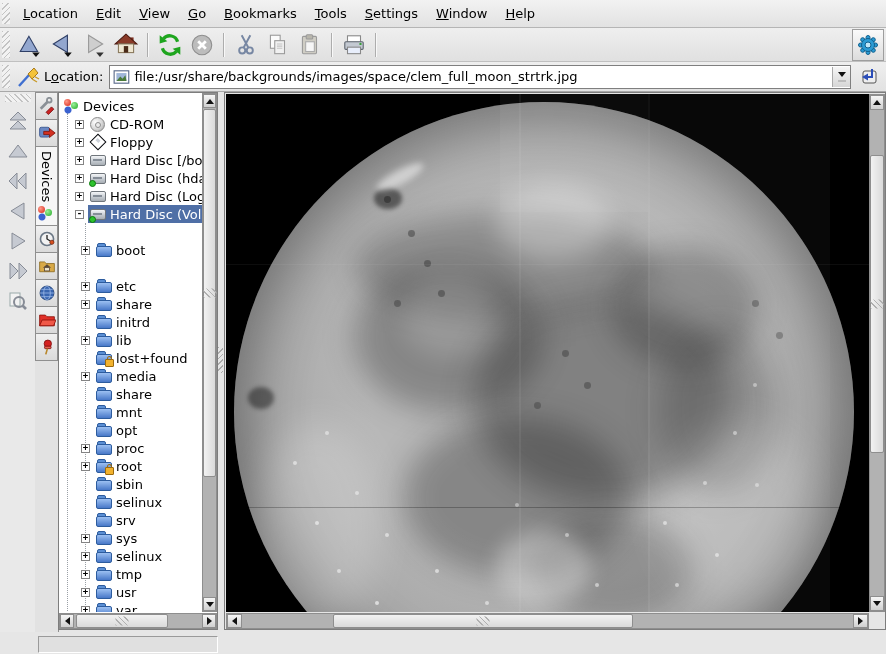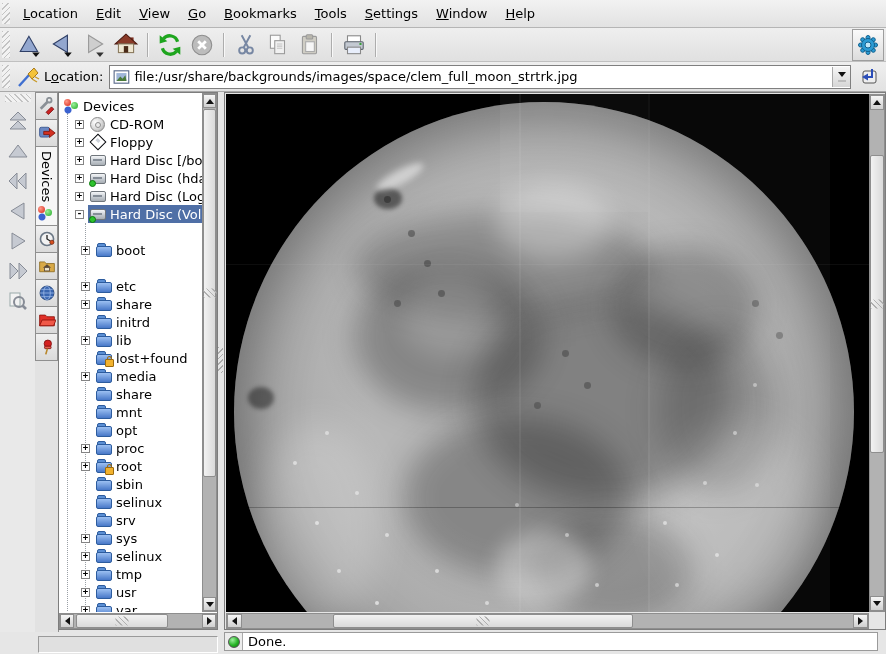--- a/index.html
+++ b/index.html
@@ -661,20 +661,14 @@
           <span class="grip"></span>
         </div>
       <div class="sbtn" style="right:0;top:0;width:15px;height:14px">
           <span class="arr a-right"></span>
         </div>
     </div>
     <div class="corner" style="left:644px;top:520px;width:16px;height:16px"></div>
   </div>
 
   <div id="status-left"></div>
-  <div id="status-main">
-    <div id="led-cell">
-        <div id="led"></div>
-      </div>
-    <span id="status-text">Done.</span>
-  </div>
 
 </div>
 
 </body></html>

